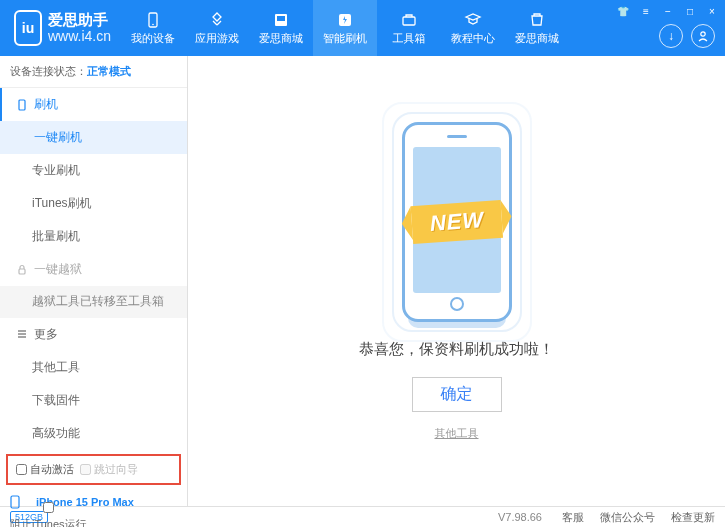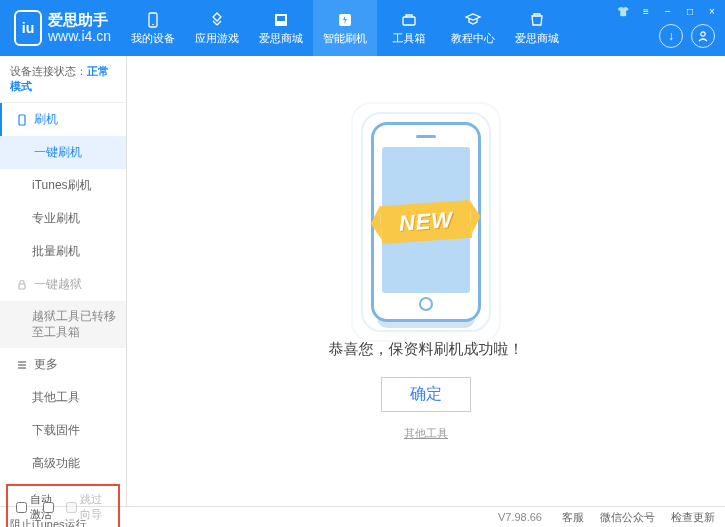--- a/index.html
+++ b/index.html
@@ -12,21 +12,21 @@
 .logo-url { font-size: 14px; opacity: 0.9; }
 .nav { display: flex; height: 100%; }
 .nav-item { width: 64px; display: flex; flex-direction: column; align-items: center; justify-content: center; cursor: pointer; font-size: 11px; gap: 2px; }
 .nav-item.active { background: #3d9cf7; }
 .nav-icon { width: 18px; height: 18px; display: flex; align-items: center; justify-content: center; }
 .win-controls { position: absolute; right: 6px; top: 4px; display: flex; gap: 8px; font-size: 10px; }
 .win-ctrl { width: 14px; height: 14px; display: flex; align-items: center; justify-content: center; cursor: pointer; }
 .user-icons { position: absolute; right: 10px; top: 24px; display: flex; gap: 8px; }
 .circle-btn { width: 24px; height: 24px; border: 1.5px solid rgba(255,255,255,0.8); border-radius: 50%; display: flex; align-items: center; justify-content: center; cursor: pointer; font-size: 12px; }
 .body { display: flex; height: 450px; }
-.sidebar { width: 127px; border-right: 1px solid #e0e0e0; display: flex; flex-direction: column; font-size: 12px; color: #555; }
+.sidebar { width: 188px; border-right: 1px solid #e0e0e0; display: flex; flex-direction: column; font-size: 12px; color: #555; }
 .status-bar { padding: 8px 10px; font-size: 11px; color: #666; border-bottom: 1px solid #eee; }
 .status-mode { color: #1e88f5; font-weight: bold; }
 .menu-section { }
 .menu-header { padding: 8px 14px; display: flex; align-items: center; gap: 6px; font-size: 12px; color: #1e88f5; border-left: 2px solid #1e88f5; cursor: pointer; }
 .menu-header.gray { color: #aaa; border-left: 2px solid transparent; }
 .menu-header.more { color: #666; border-left: 2px solid transparent; }
 .menu-item { padding: 8px 10px 8px 32px; cursor: pointer; color: #666; }
 .menu-item.active { background: #e8f2fe; color: #1e88f5; border-left: 2px solid #1e88f5; margin-left: -2px; padding-left: 34px; }
 .menu-item.boxed { background: #f5f5f5; color: #888; line-height: 1.3; padding: 8px 10px 8px 32px; }
 .auto-box { border: 2px solid #e74c3c; margin: 4px 6px; padding: 6px 8px; display: flex; gap: 6px; align-items: center; font-size: 11px; }
@@ -158,22 +158,22 @@
       <span>设备连接状态：</span><span class="status-mode">正常模式</span>
     </div>
     <div class="menu-section">
       <div class="menu-header">
           <svg width="12" height="12" viewBox="0 0 12 12">
             <rect x="3" y="1" width="6" height="10" rx="1" fill="none" stroke="#1e88f5" stroke-width="1.2"></rect>
           </svg>
           <span>刷机</span>
         </div>
       <div class="menu-item active">一键刷机</div>
+      <div class="menu-item">专业刷机</div>
       <div class="menu-item">iTunes刷机</div>
-      <div class="menu-item">专业刷机</div>
       <div class="menu-item">批量刷机</div>
     </div>
     <div class="menu-section">
       <div class="menu-header gray">
           <svg width="12" height="12" viewBox="0 0 12 12">
             <rect x="3" y="5" width="6" height="5" rx="1" fill="none" stroke="#bbb" stroke-width="1.2"></rect>
             <path d="M4 5 V3.5 A2 2 0 0 1 8 3.5 V5" fill="none" stroke="#bbb" stroke-width="1.2"></path>
           </svg>
           <span>一键越狱</span>
         </div>

